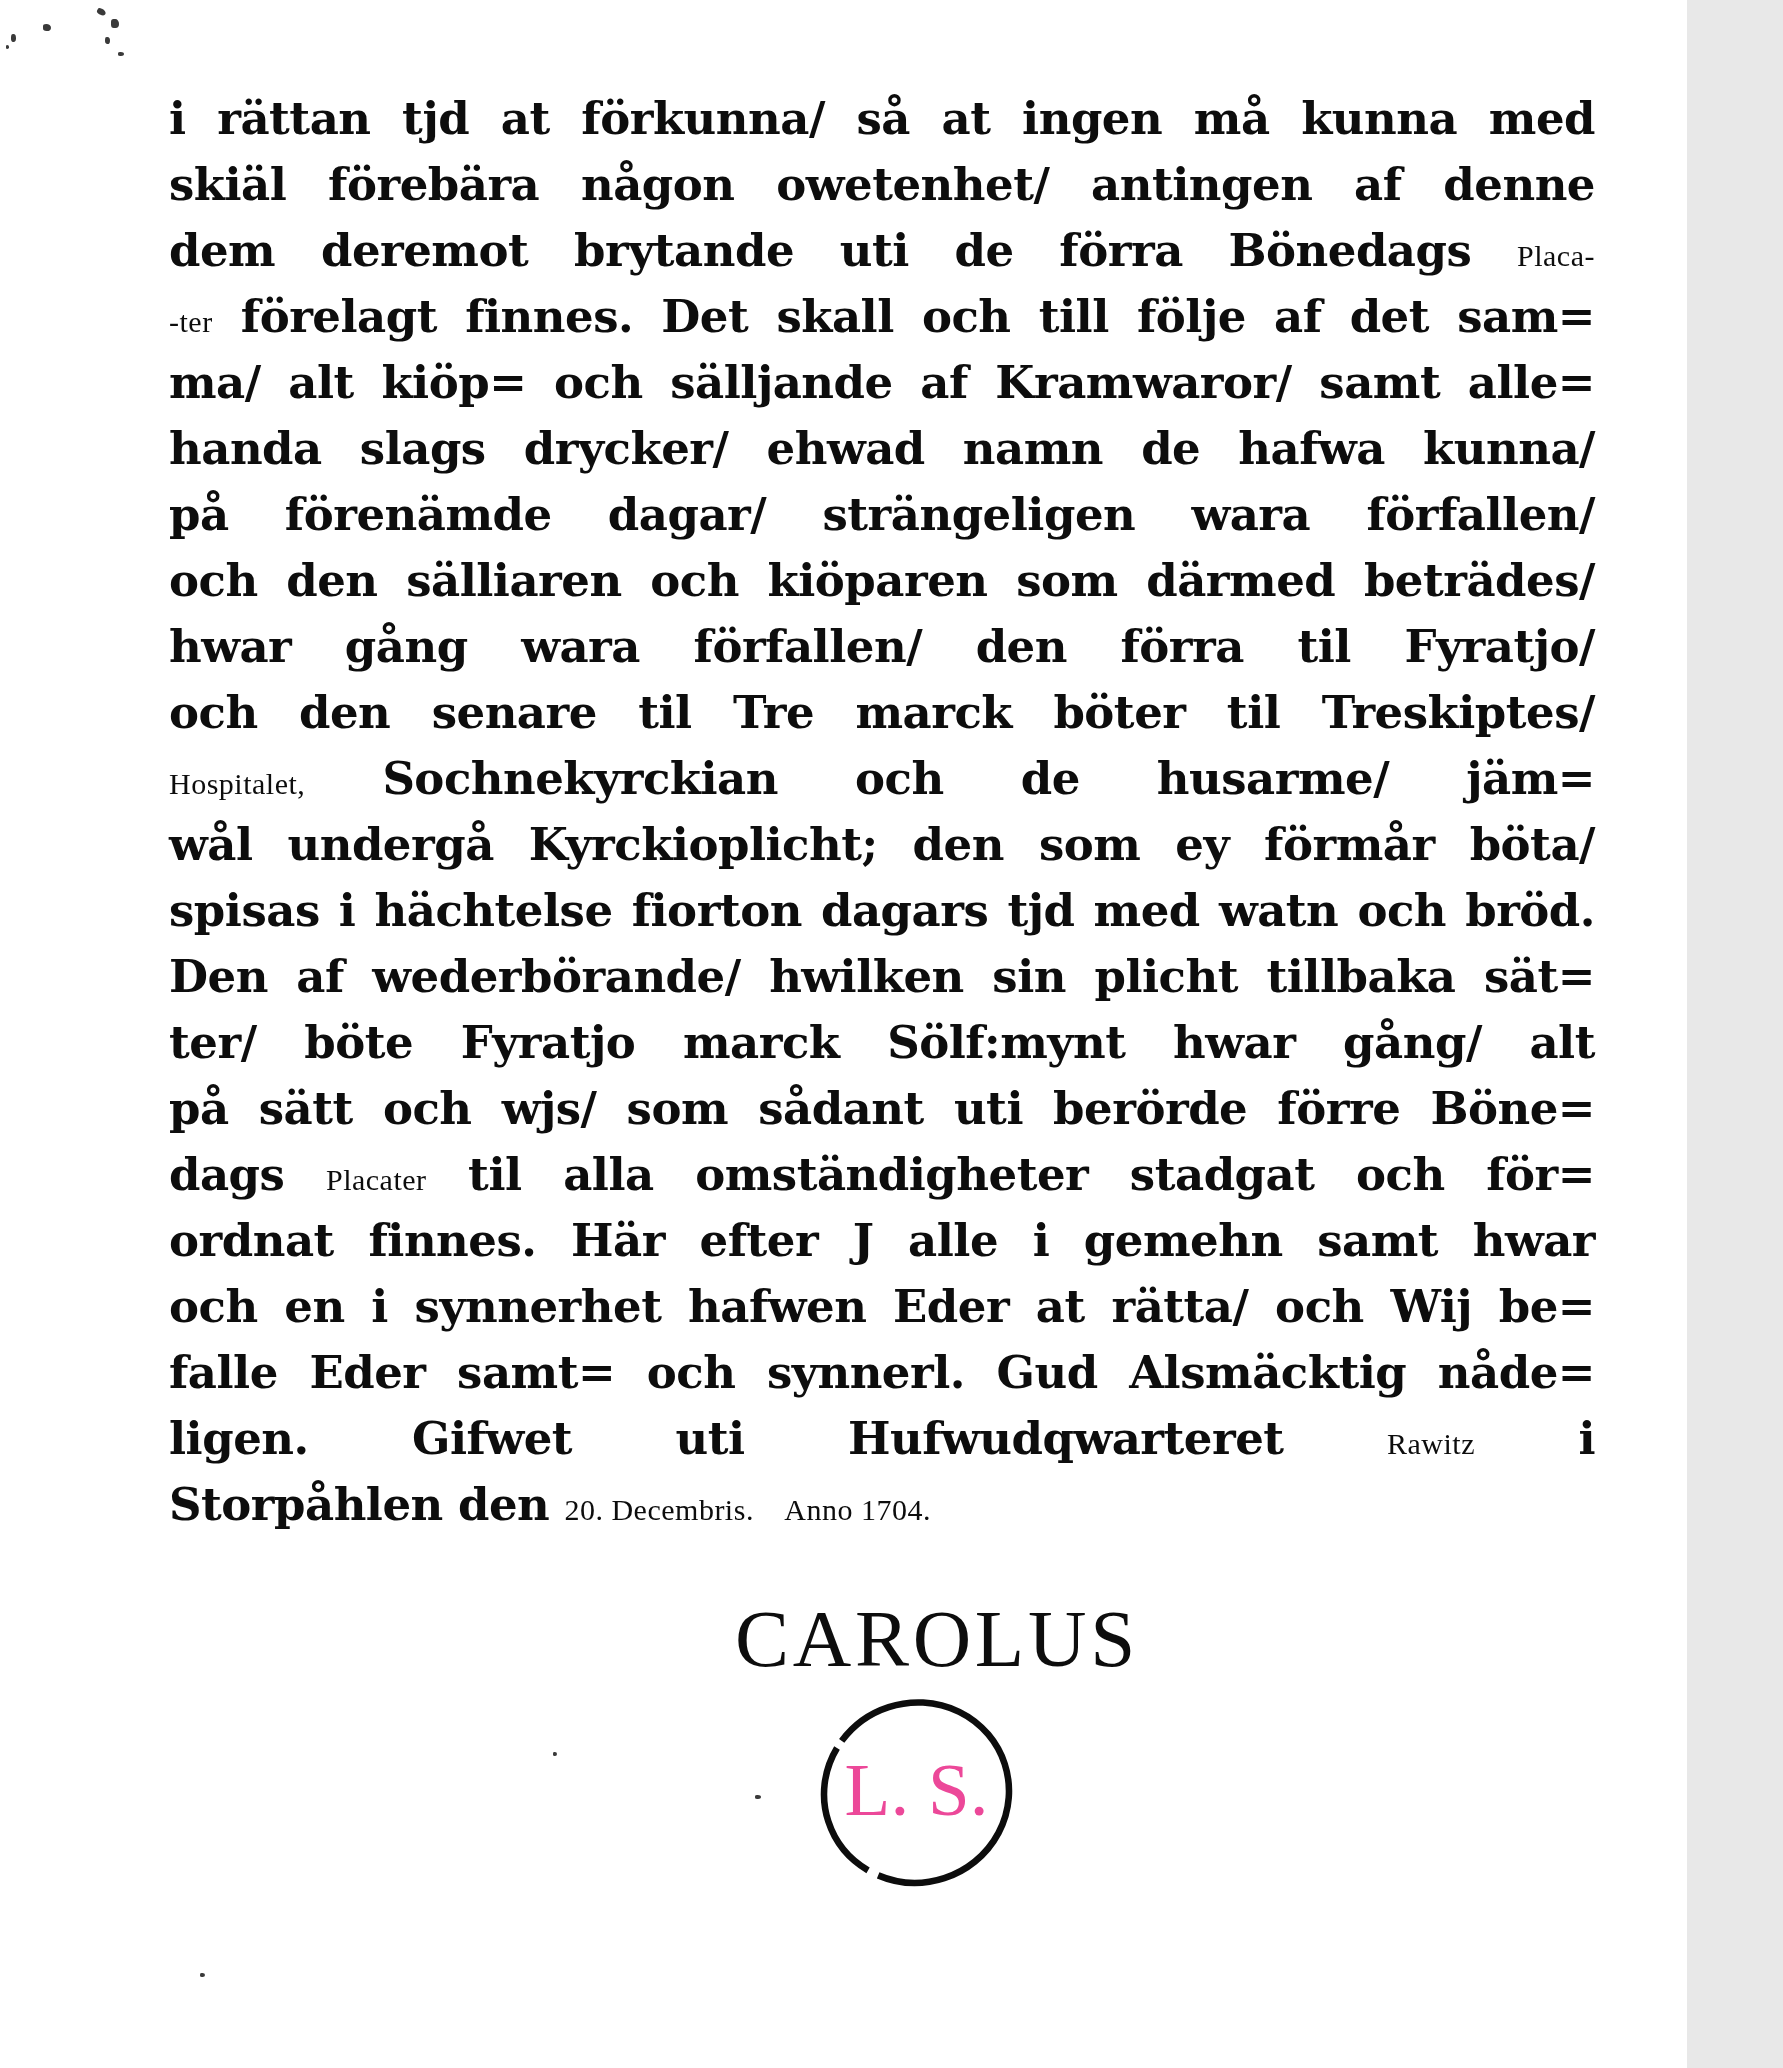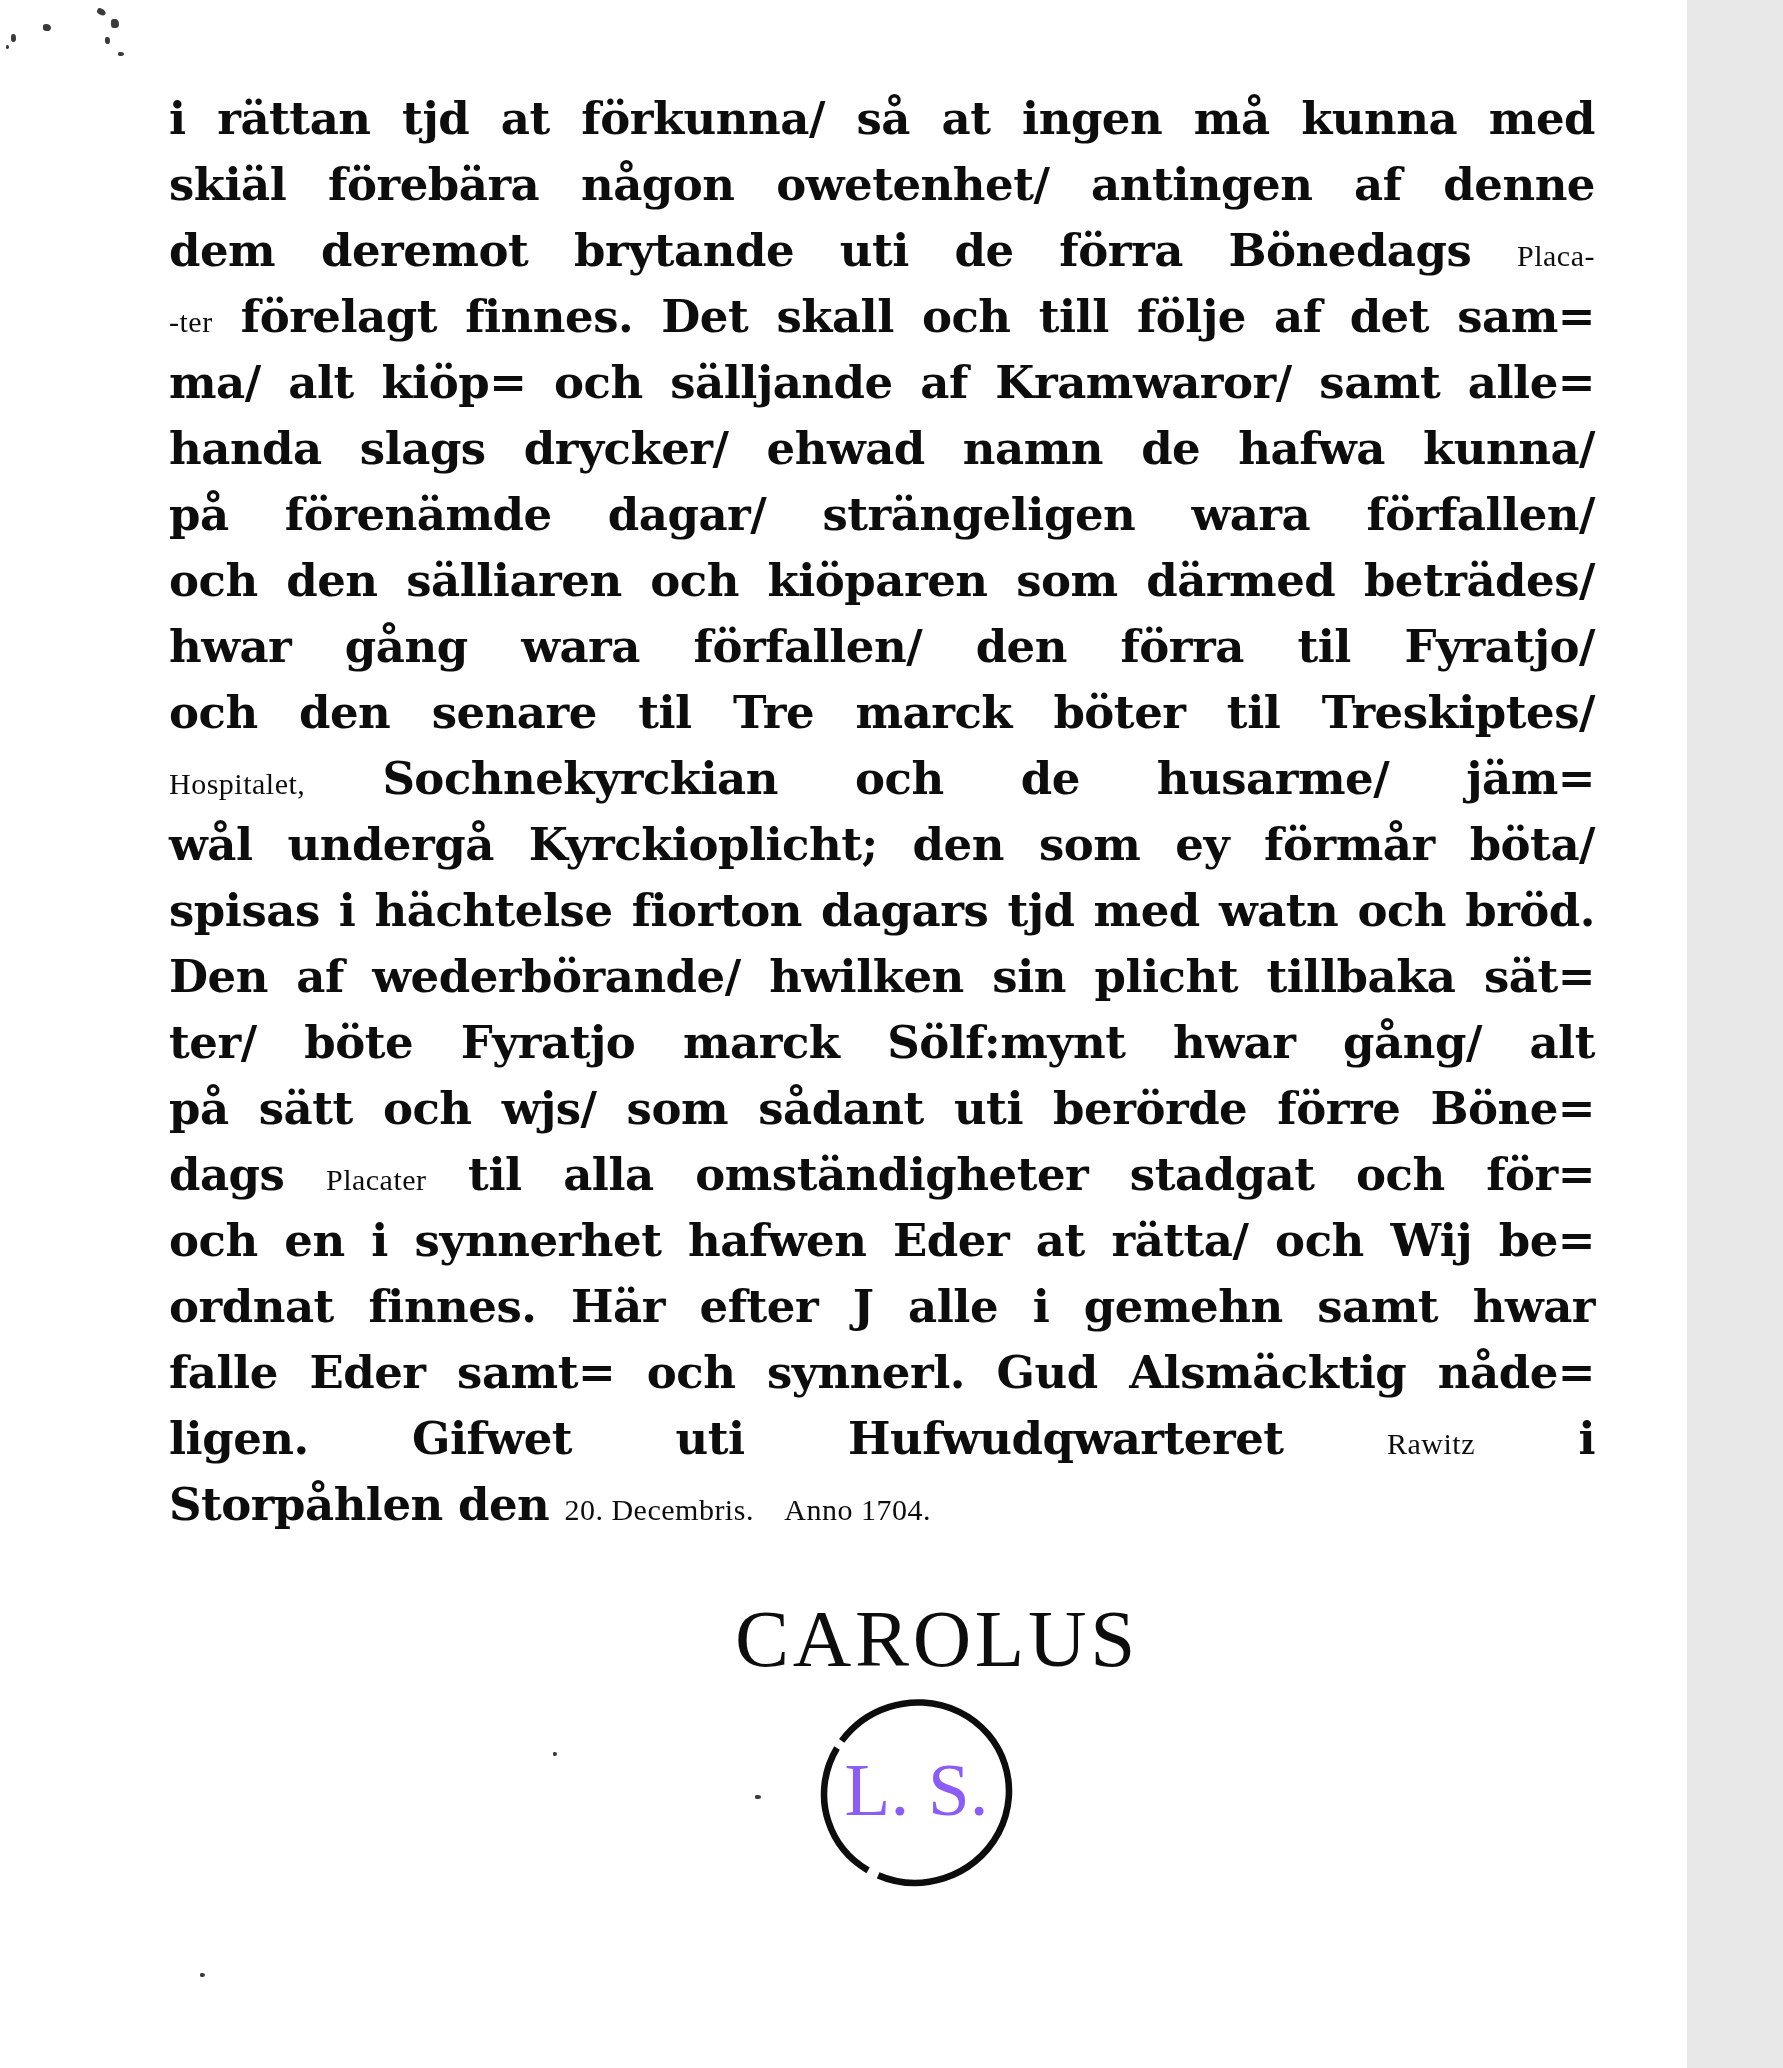--- a/index.html
+++ b/index.html
@@ -55,21 +55,21 @@
   }
   .seal svg { position:absolute; left:0; top:0; }
   .seal-initials {
     position:absolute;
     left:0; top:49px;
     width:100%;
     text-align:center;
     font-family:"Liberation Serif", serif;
     font-weight:400;
     font-size:75px;
-    color:#8b5cf6;
+    color:#ec4899;
     white-space:pre;
   }
   .speck {
     position:absolute;
     background:#3a3a3a;
     border-radius:40% 60% 55% 45%;
   }
 </style>
 </head>
 <body>
@@ -99,22 +99,22 @@
       <div class="line just"><span class="fraktur">och den sälliaren och kiöparen som därmed beträdes/</span></div>
       <div class="line just"><span class="fraktur">hwar gång wara förfallen/ den förra til Fyratjo/</span></div>
       <div class="line just"><span class="fraktur">och den senare til Tre marck böter til Treskiptes/</span></div>
       <div class="line just"><span class="antiqua">Hospitalet,</span><span class="fraktur"> Sochnekyrckian och de husarme/ jäm=</span></div>
       <div class="line just"><span class="fraktur">wål undergå Kyrckioplicht; den som ey förmår böta/</span></div>
       <div class="line just"><span class="fraktur">spisas i hächtelse fiorton dagars tjd med watn och bröd.</span></div>
       <div class="line just"><span class="fraktur">Den af wederbörande/ hwilken sin plicht tillbaka sät=</span></div>
       <div class="line just"><span class="fraktur">ter/ böte Fyratjo marck Sölf:mynt hwar gång/ alt</span></div>
       <div class="line just"><span class="fraktur">på sätt och wjs/ som sådant uti berörde förre Böne=</span></div>
       <div class="line just"><span class="fraktur">dags </span><span class="antiqua">Placater</span><span class="fraktur"> til alla omständigheter stadgat och för=</span></div>
+      <div class="line just"><span class="fraktur">ordnat finnes. Här efter J alle i gemehn samt hwar</span></div>
       <div class="line just"><span class="fraktur">och en i synnerhet hafwen Eder at rätta/ och Wij be=</span></div>
-      <div class="line just"><span class="fraktur">ordnat finnes. Här efter J alle i gemehn samt hwar</span></div>
       <div class="line just"><span class="fraktur">falle Eder samt= och synnerl. Gud Alsmäcktig nåde=</span></div>
       <div class="line just"><span class="fraktur">ligen. Gifwet uti Hufwudqwarteret </span><span class="antiqua">Rawitz</span><span class="fraktur"> i</span></div>
       <div class="line"><span class="fraktur">Storpåhlen den </span><span class="antiqua">20. Decembris.</span><span class="antiqua">    </span><span class="antiqua">Anno 1704.</span></div>
     </div>
 
   <div class="signature">CAROLUS</div>
 
   <div class="seal">
     <svg width="199" height="193" viewBox="0 0 212 206">
       <ellipse cx="106" cy="101" rx="99" ry="96" fill="none" stroke="#0d0d0d" stroke-width="7" stroke-dasharray="225 12 150 9 300" transform="rotate(-18 106 101)"></ellipse>

